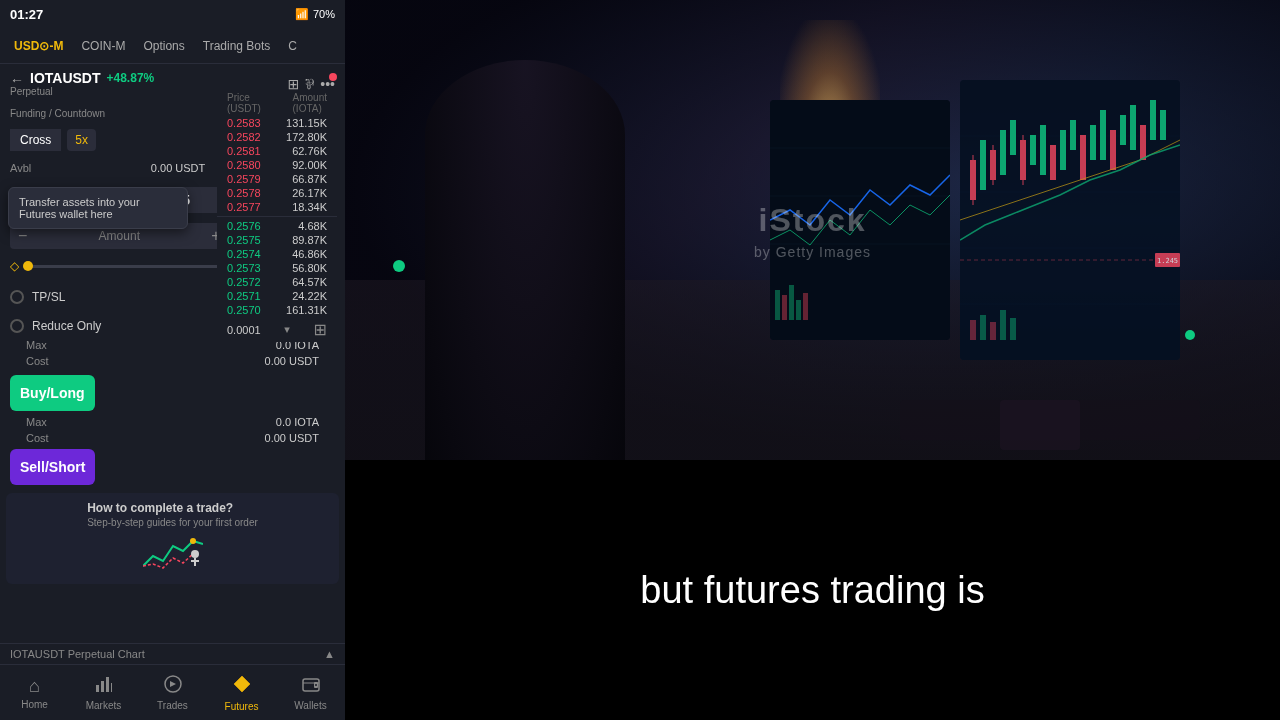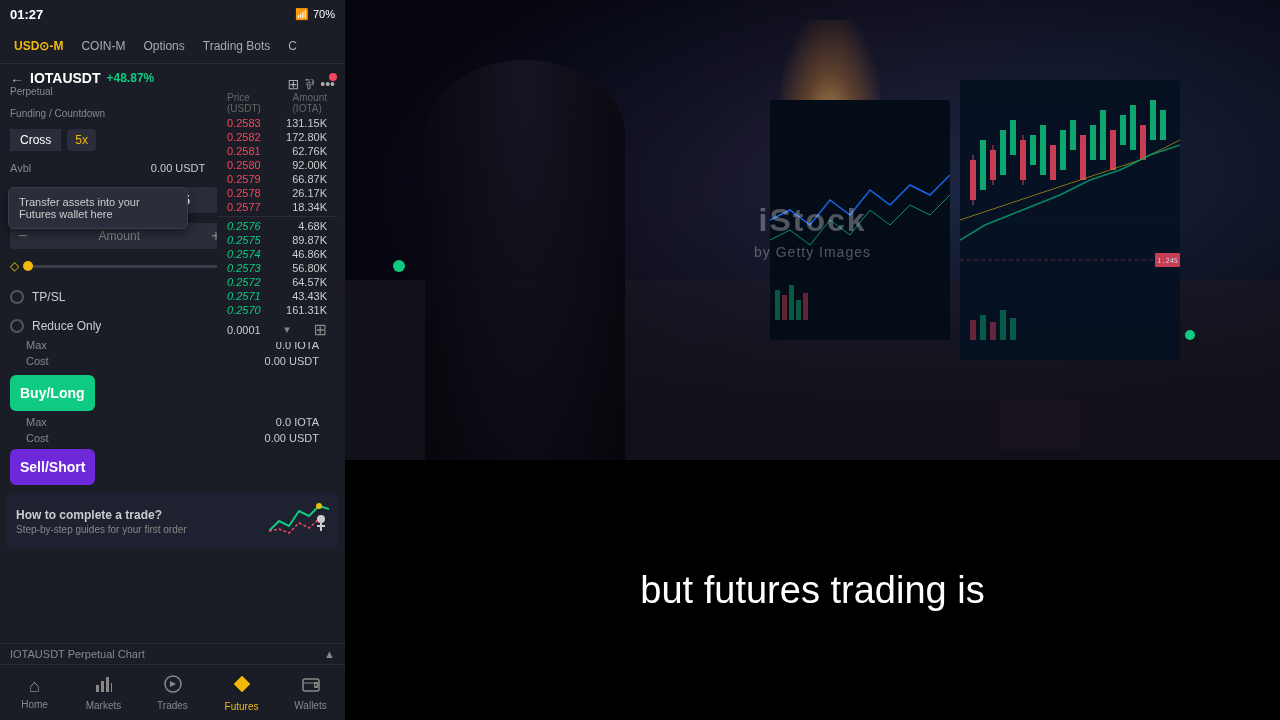--- a/index.html
+++ b/index.html
@@ -294,20 +294,21 @@
 
     
     .guide-banner {
       display: flex;
       align-items: center;
       padding: 8px 10px;
       background: #1e2130;
       margin: 2px 6px;
       border-radius: 6px;
       gap: 8px;
+      flex-direction: column;
     }
     .guide-text { flex: 1; }
     .guide-title { color: #ccc; font-size: 12px; font-weight: 600; }
     .guide-sub { color: #888; font-size: 10px; margin-top: 2px; }
     .guide-icon { font-size: 20px; }
 
     
     .chart-header {
       display: flex;
       justify-content: space-between;
@@ -351,21 +352,21 @@
       font-size: 10px;
       color: #666;
     }
     .orderbook-row {
       display: flex;
       justify-content: space-between;
       padding: 1px 10px;
       font-size: 11px;
     }
     .ob-price-red { color: #f6465d; }
-    .ob-price-green { color: #0ecb81; font-style: italic; }
+    .ob-price-green { color: #0ecb81; }
     .ob-amount { color: #ccc; }
 
     
     .right-panel {
       flex: 1;
       height: 720px;
       display: flex;
       flex-direction: column;
       position: relative;
       background: #000;
@@ -693,21 +694,21 @@
       <div class="orderbook-row">
         <span class="ob-price-green">0.2573</span>
         <span class="ob-amount">56.80K</span>
       </div>
       <div class="orderbook-row">
         <span class="ob-price-green">0.2572</span>
         <span class="ob-amount">64.57K</span>
       </div>
       <div class="orderbook-row">
         <span class="ob-price-green">0.2571</span>
-        <span class="ob-amount">43.43K</span>
+        <span class="ob-amount">24.22K</span>
       </div>
       <div class="orderbook-row">
         <span class="ob-price-green">0.2570</span>
         <span class="ob-amount">161.31K</span>
       </div>
 
       <div style="display:flex;justify-content:space-between;padding:3px 10px;align-items:center">
         <span style="font-size:11px;color:#ccc">0.0001</span>
         <span style="font-size:11px;color:#888">▾</span>
         <span style="font-size:16px;color:#888">⊞</span>

